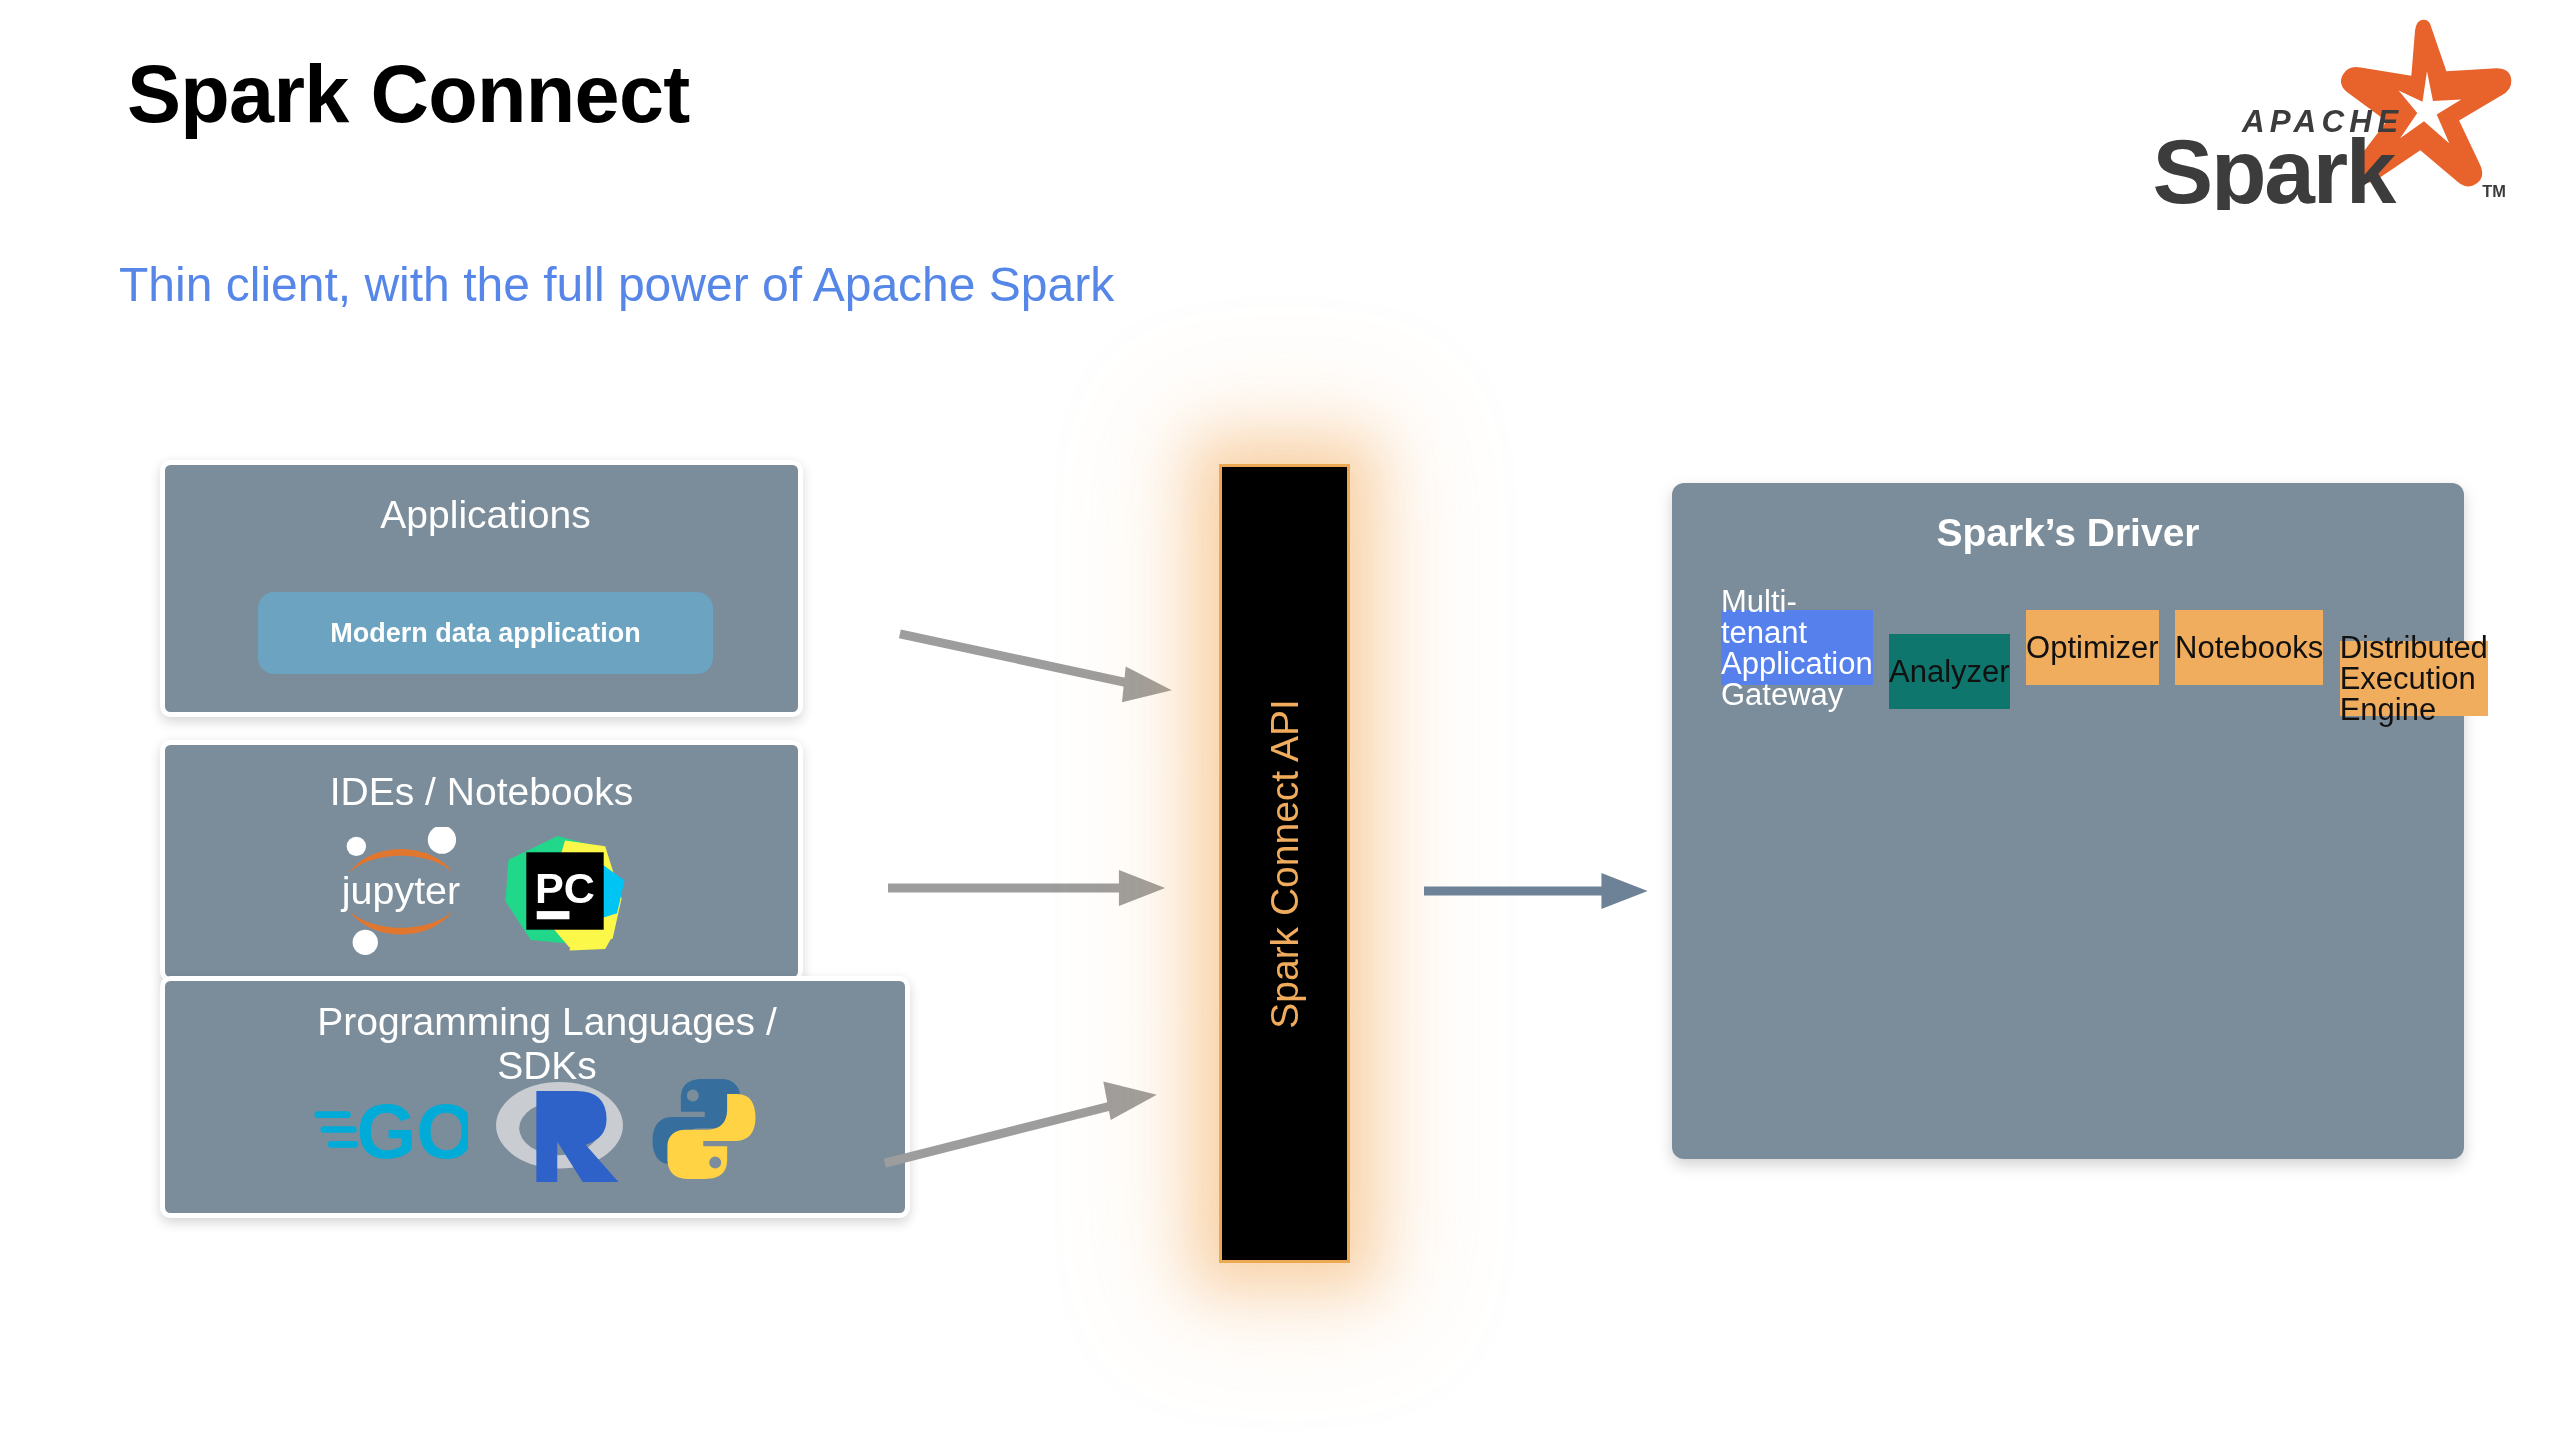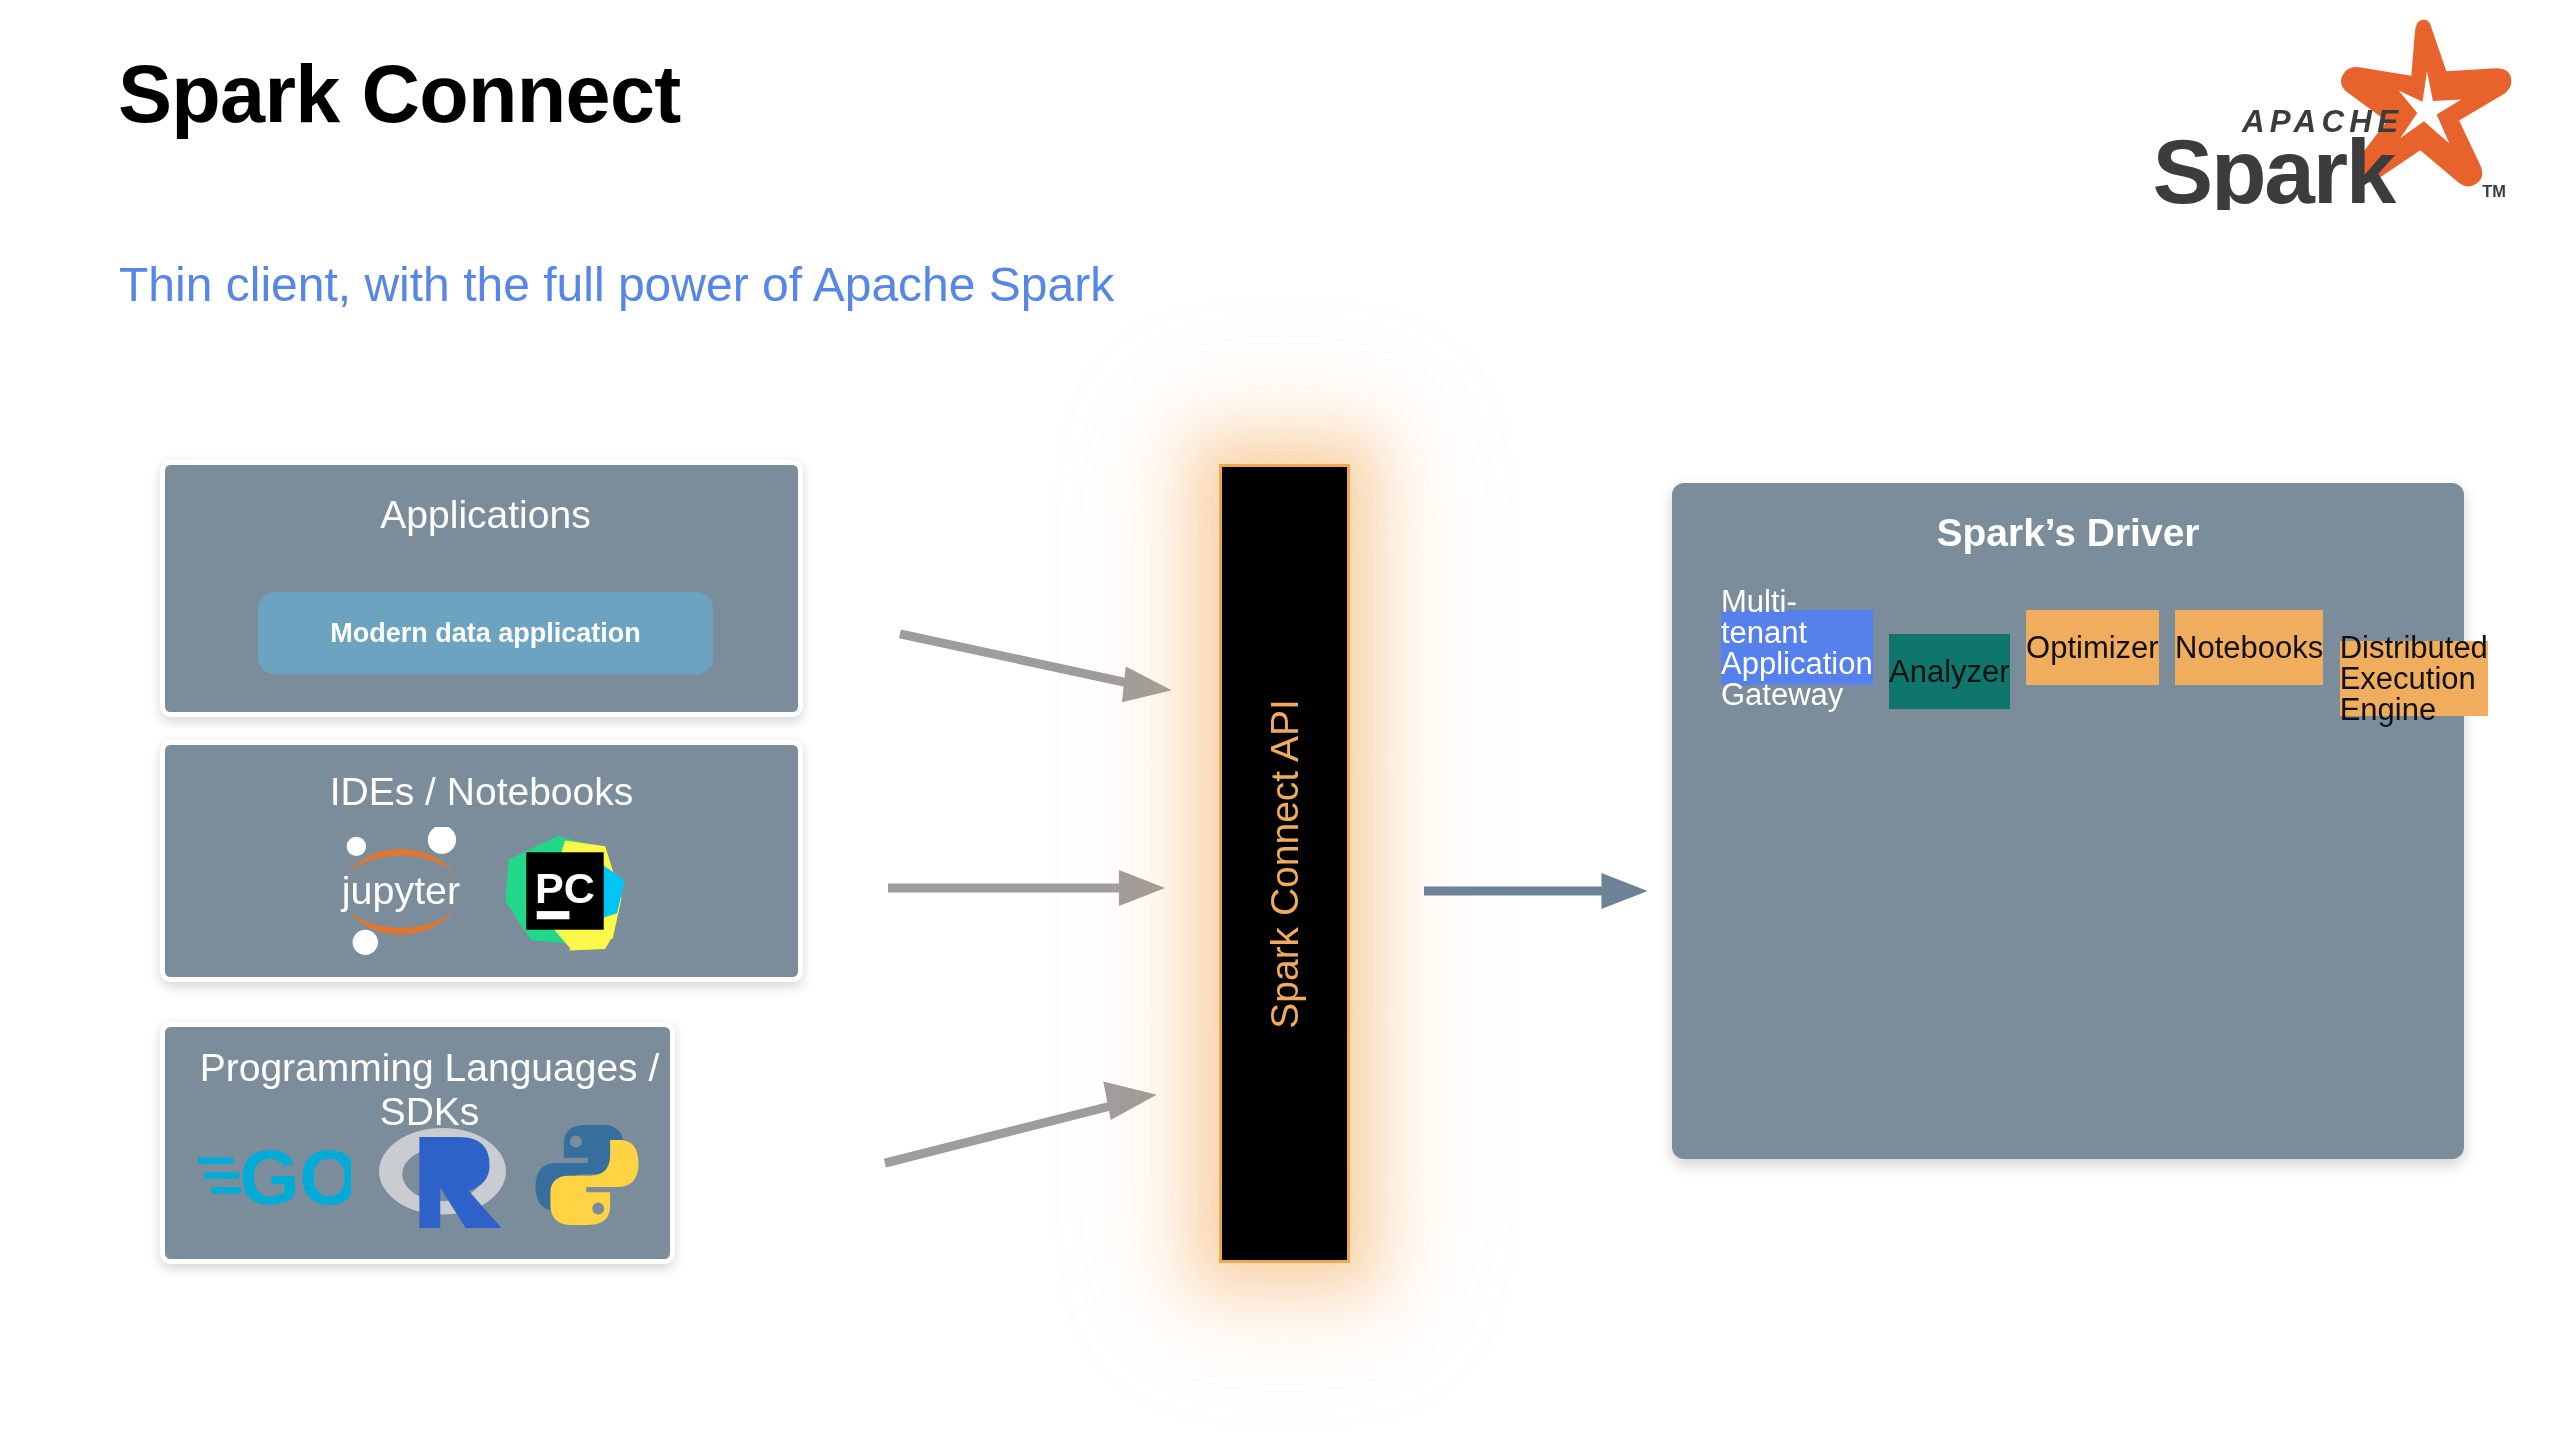--- a/index.html
+++ b/index.html
@@ -7,21 +7,21 @@
   body {
     background: #ffffff;
     font-family: "Liberation Sans", sans-serif;
     position: relative;
     overflow: hidden;
   }
 
   
   #page-title {
     position: absolute;
-    left: 118px; top: 54px;
+    left: 127px; top: 54px;
     font-size: 81px;
     font-weight: 700;
     color: #000000;
     letter-spacing: -0.7px;
     line-height: 1;
   }
   #page-subtitle {
     position: absolute;
     left: 119px; top: 261px;
     font-size: 48px;
@@ -49,21 +49,21 @@
   .card-title {
     color: #ffffff;
     font-size: 39px;
     font-weight: 400;
     text-align: center;
     line-height: 1.12;
     width: 100%;
   }
   #card-applications  { left: 160px; top: 460px;  width: 643px; height: 257px; padding-left: 8px; }
   #card-ides          { left: 160px; top: 740px;  width: 643px; height: 242px; }
-  #card-languages     { left: 160px; top: 1022px; width: 515px; height: 242px; padding-left: 24px; }
+  #card-languages     { left: 160px; top: 976px; width: 750px; height: 242px; padding-left: 24px; }
 
   #card-applications .card-title { margin-top: 28px; }
   #card-ides .card-title         { margin-top: 24.6px; }
   #card-languages .card-title    { margin-top: 19.4px; }
 
   .inner-chip {
     position: absolute;
     left: 93px; top: 127px;
     width: 455px; height: 82px;
     background: #6ba3c0;

